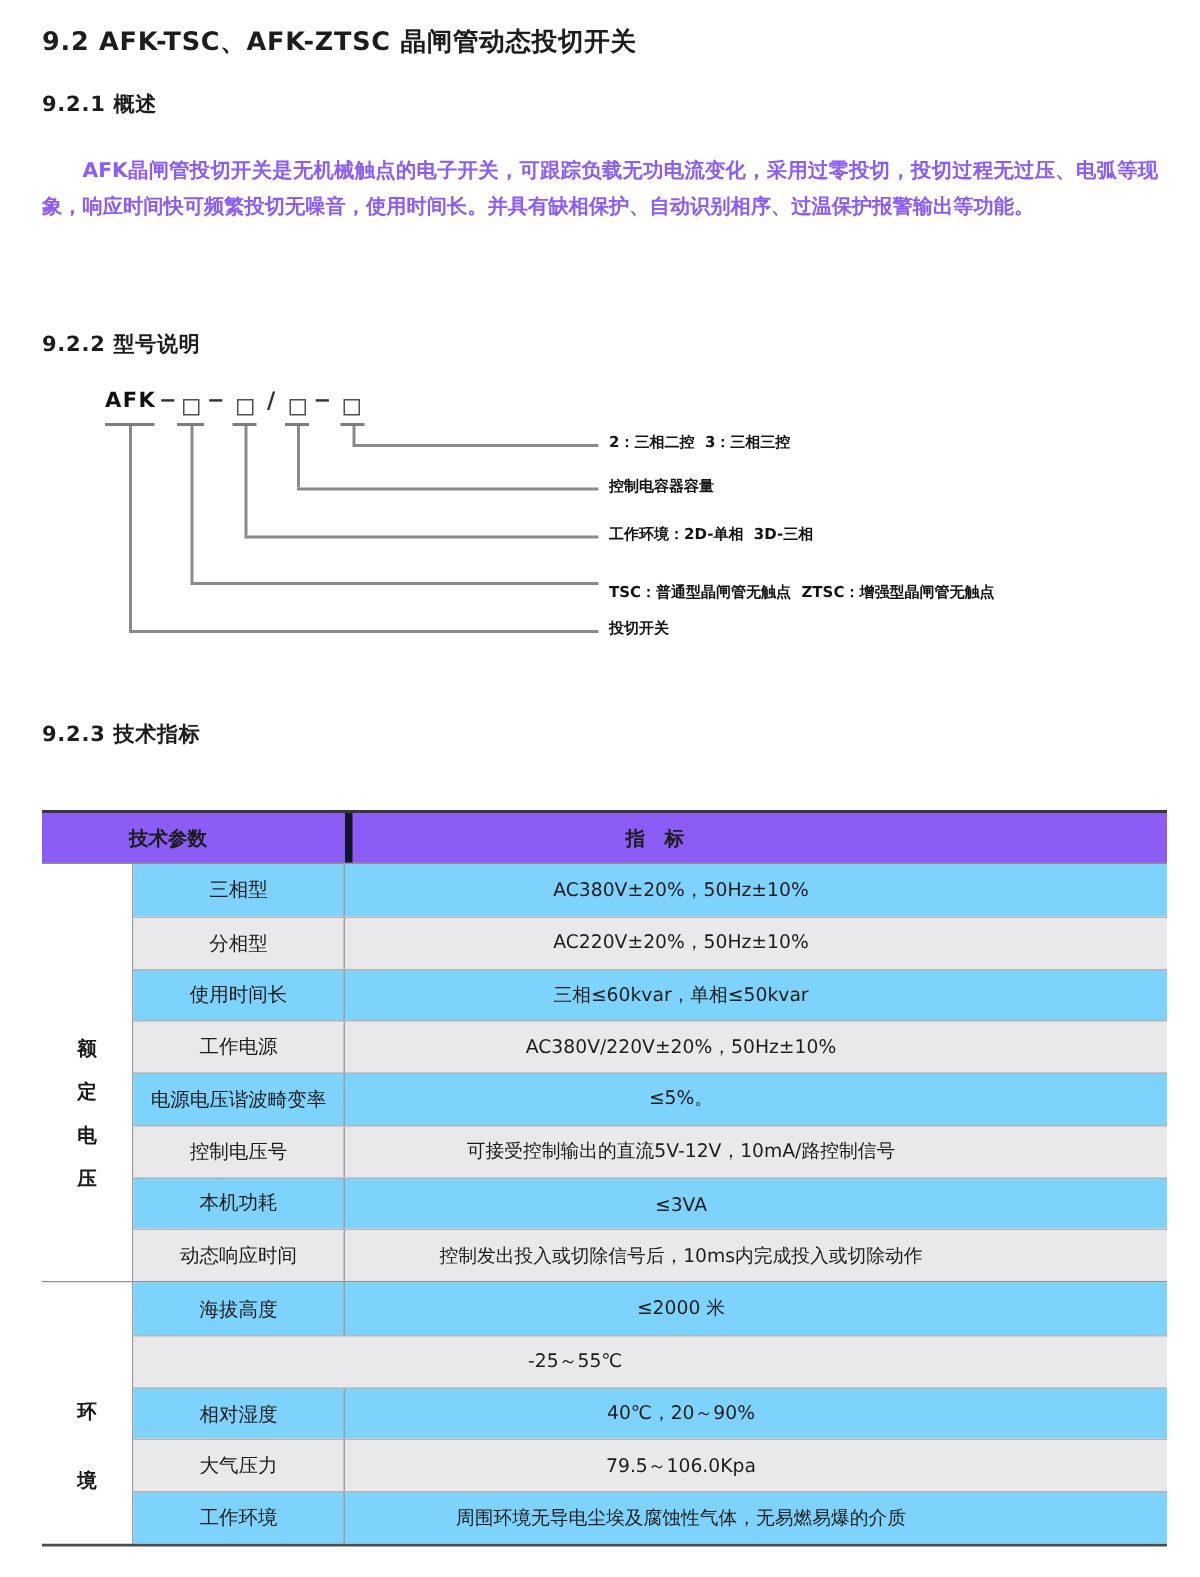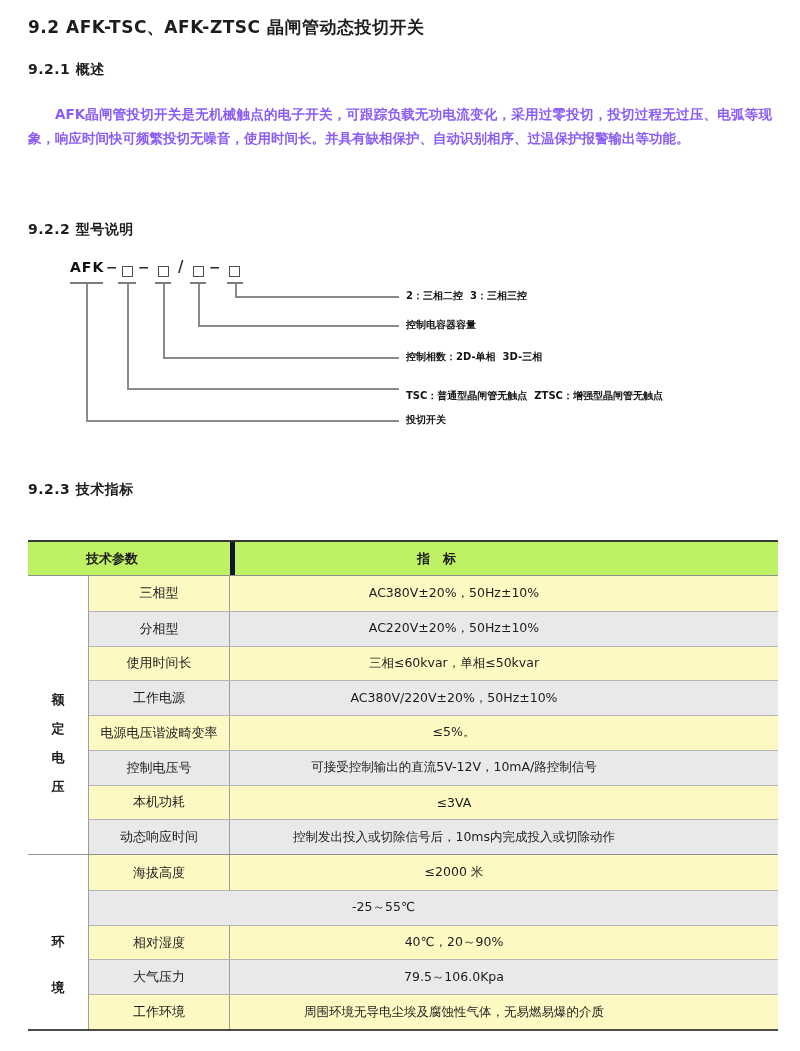--- a/index.html
+++ b/index.html
@@ -49,37 +49,37 @@
   .hl3 { top:70px;  left:198px; width:201px; }
   .hl4 { top:41px;  left:235px; width:164px; }
   .blabel { position:absolute; left:406px; font-size:10px; font-weight:600;
             line-height:16px; white-space:pre; color:#141414; }
   .bl0 { top:157px; } .bl1 { top:133px; } .bl2 { top:94px; } .bl3 { top:62px; } .bl4 { top:33px; }
 
   
   .spec-table { position:absolute; left:28px; top:540px; width:750px;
                 border-top:2px solid #383838; border-bottom:2px solid #4c4c4c;
                 font-size:13px; color:#1c1c1c; }
-  .thead { height:34px; display:flex; background:#bef264; border-bottom:1px solid #909090; }
+  .thead { height:34px; display:flex; background:#8b5cf6; border-bottom:1px solid #909090; }
   .th-param { width:202px; display:flex; align-items:center; justify-content:center;
               padding-right:34px; font-weight:600; }
   .th-value { flex:1; display:flex; align-items:center; justify-content:center;
               padding-right:140px; border-left:5px solid #0f172a; font-weight:700; white-space:pre; }
   .tgroup { display:flex; }
   .tgroup.g1 { border-bottom:1px solid #909090; }
   .gcol { width:60px; display:flex; flex-direction:column; align-items:center;
           justify-content:center; background:#fff; }
   .gcol .vlabel { display:flex; flex-direction:column; align-items:center;
           font-size:13px; font-weight:600; color:#1a1a1a; }
   .g1 .vlabel { transform:translateY(28px); }
   .g1 .vlabel span { line-height:29px; }
   .g2 .vlabel { transform:translateY(23px); }
   .g2 .vlabel span { line-height:46px; }
   .grows { flex:1; border-left:1px solid #9d9d9d; }
-  .trow { height:34.77px; display:flex; background:#fef9c3; }
+  .trow { height:34.77px; display:flex; background:#7dd3fc; }
   .trow + .trow { border-top:1px solid #b5b5b5; }
   .trow:nth-child(even) { background:#e9e9eb; }
   .cell-param { width:141px; display:flex; align-items:center; justify-content:center;
                 border-right:1px solid #9d9d9d; font-weight:500; white-space:nowrap; }
   .cell-value { flex:1; display:flex; align-items:center; justify-content:center;
                 padding-right:100px; font-size:12.5px; font-weight:400; white-space:nowrap; }
 </style>
 </head>
 <body>
 
@@ -116,21 +116,21 @@
     <span class="vline v4"></span>
 
     <span class="hline hl0"></span>
     <span class="hline hl1"></span>
     <span class="hline hl2"></span>
     <span class="hline hl3"></span>
     <span class="hline hl4"></span>
 
     <div class="blabel bl4">2：三相二控  3：三相三控</div>
     <div class="blabel bl3">控制电容器容量</div>
-    <div class="blabel bl2">控制相数：2D-单相  3D-三相</div>
+    <div class="blabel bl2">工作环境：2D-单相  3D-三相</div>
     <div class="blabel bl1">TSC：普通型晶闸管无触点  ZTSC：增强型晶闸管无触点</div>
     <div class="blabel bl0">投切开关</div>
   </div>
 
   <div class="h2 specs">9.2.3 技术指标</div>
 
   <div class="spec-table">
     <div class="thead">
       <div class="th-param">技术参数</div>
       <div class="th-value">指　标</div>

